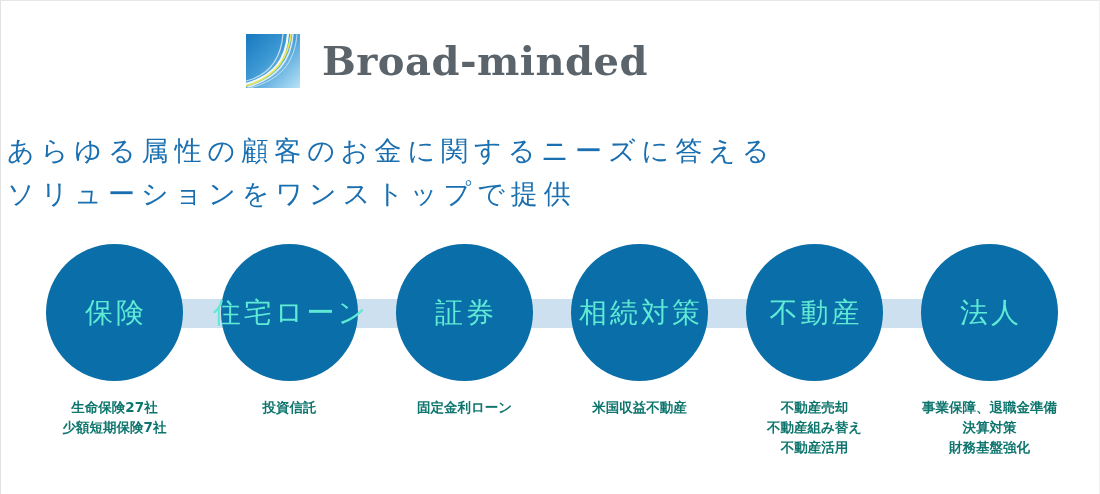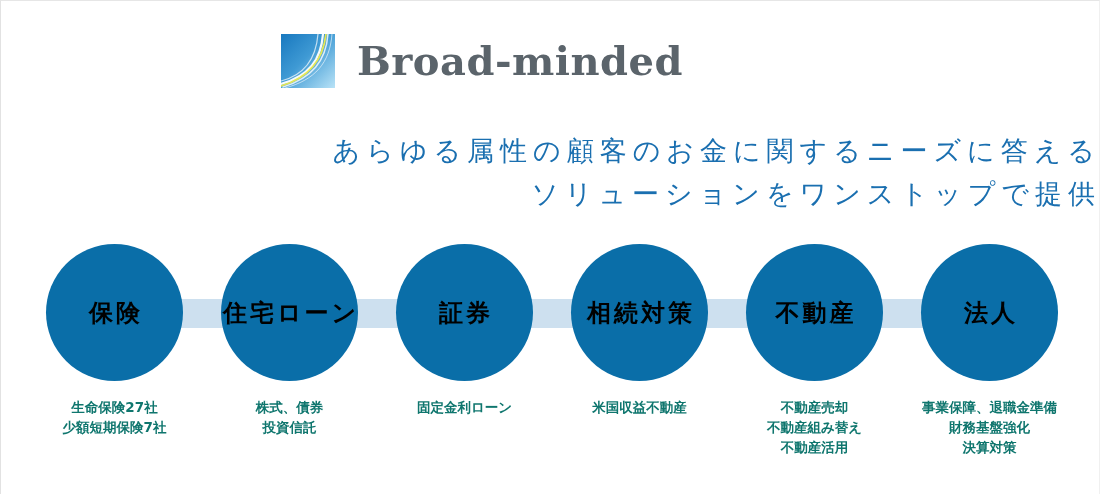--- a/index.html
+++ b/index.html
@@ -29,21 +29,20 @@
   
   .brand {
     position: absolute;
     top: 33px;
     left: 0;
     width: 892px;
     display: flex;
     align-items: center;
     justify-content: center;
     gap: 22px;
-    padding-left: 35px;
   }
   .logo-mark {
     width: 54px;
     height: 54px;
     display: block;
     flex: 0 0 auto;
   }
   .wordmark {
     font-family: "DejaVu Serif", "Liberation Serif", serif;
     font-weight: bold;
@@ -53,21 +52,21 @@
     letter-spacing: 0.5px;
     white-space: nowrap;
   }
 
   
   .headline {
     position: absolute;
     top: 128px;
     left: 0;
     width: 1100px;
-    text-align: right;
+    text-align: left;
     color: #1a6fb0;
     font-size: 27px;
     font-weight: 500;
     letter-spacing: 6px;
     line-height: 43px;
   }
   .headline .hl-line {
     display: block;
     white-space: nowrap;
     text-indent: 6px;
@@ -102,23 +101,23 @@
     width: 137px;
     height: 137px;
     border-radius: 50%;
     background: #0a6ea8;
     display: flex;
     align-items: center;
     justify-content: center;
     flex: 0 0 auto;
   }
   .node-label {
-    color: #000000;
-    font-size: 24px;
-    font-weight: 700;
+    color: #5eead4;
+    font-size: 28px;
+    font-weight: 400;
     letter-spacing: 3px;
     text-indent: 3px;
     white-space: nowrap;
   }
 
   
   .captions {
     position: absolute;
     top: 396px;
     left: 45px;
@@ -196,34 +195,33 @@
       </div>
     </div>
   </div>
 
   <div class="captions">
     <div class="caption">
       <span class="cap-line">生命保険27社</span>
       <span class="cap-line">少額短期保険7社</span>
     </div>
     <div class="caption">
-      <span class="cap-line">株式、債券</span>
       <span class="cap-line">投資信託</span>
     </div>
     <div class="caption">
       <span class="cap-line">固定金利ローン</span>
     </div>
     <div class="caption">
       <span class="cap-line">米国収益不動産</span>
     </div>
     <div class="caption">
       <span class="cap-line">不動産売却</span>
       <span class="cap-line">不動産組み替え</span>
       <span class="cap-line">不動産活用</span>
     </div>
     <div class="caption">
       <span class="cap-line">事業保障、退職金準備</span>
+      <span class="cap-line">決算対策</span>
       <span class="cap-line">財務基盤強化</span>
-      <span class="cap-line">決算対策</span>
     </div>
   </div>
 
 </div>
 
 </body></html>

